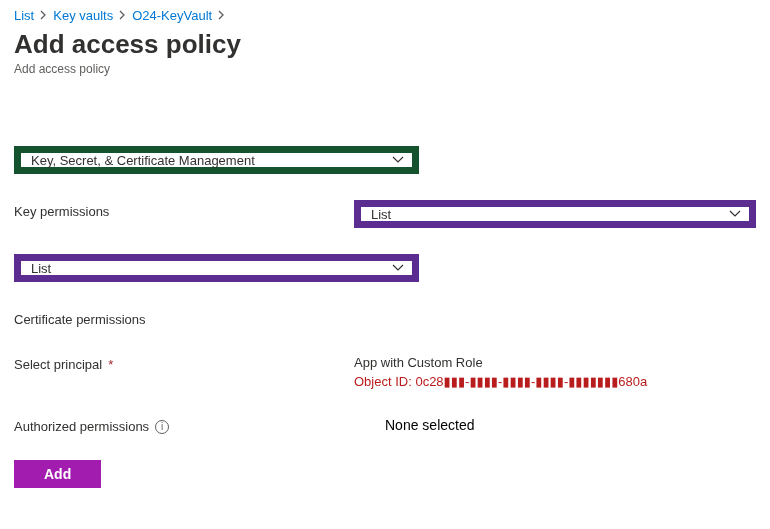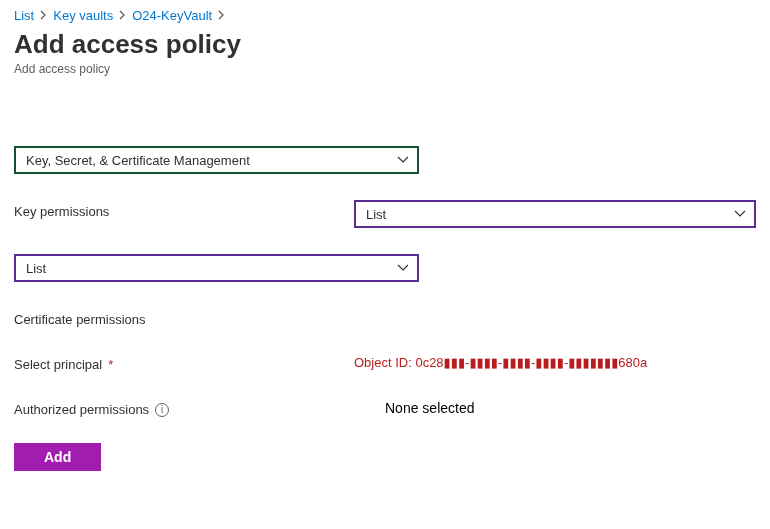--- a/index.html
+++ b/index.html
@@ -45,21 +45,21 @@
       padding-top: 4px;
       display: flex;
       align-items: center;
       gap: 6px;
     }
     .req { color: #a4262c; }
     .form-field { flex: 1; max-width: 405px; }
     .dropdown {
       width: 100%;
       height: 28px;
-      border: 2px solid #14532d;
+      border: 7px solid #14532d;
       background: #fff;
       padding: 0 20px 0 10px;
       font-size: 13px;
       color: #323130;
       display: flex;
       align-items: center;
       position: relative;
       cursor: pointer;
     }
     .dropdown.outlined { border-color: #5c2d91; }
@@ -170,20 +170,21 @@
   <div class="form-label">Certificate permissions</div>
 </div>
 
 <div class="form-row">
   <div class="form-label">
     <span>Select principal</span>
     <span class="req">*</span>
   </div>
   <div class="form-field">
     <div class="principal-block">
+      <div class="principal-name">App with Custom Role</div>
       <div class="principal-id">Object ID: 0c28▮▮▮-▮▮▮▮-▮▮▮▮-▮▮▮▮-▮▮▮▮▮▮▮680a</div>
     </div>
   </div>
 </div>
 
 <div class="form-row">
   <div class="form-label">
     <span>Authorized permissions</span>
     <span class="info-icon">i</span>
   </div>

